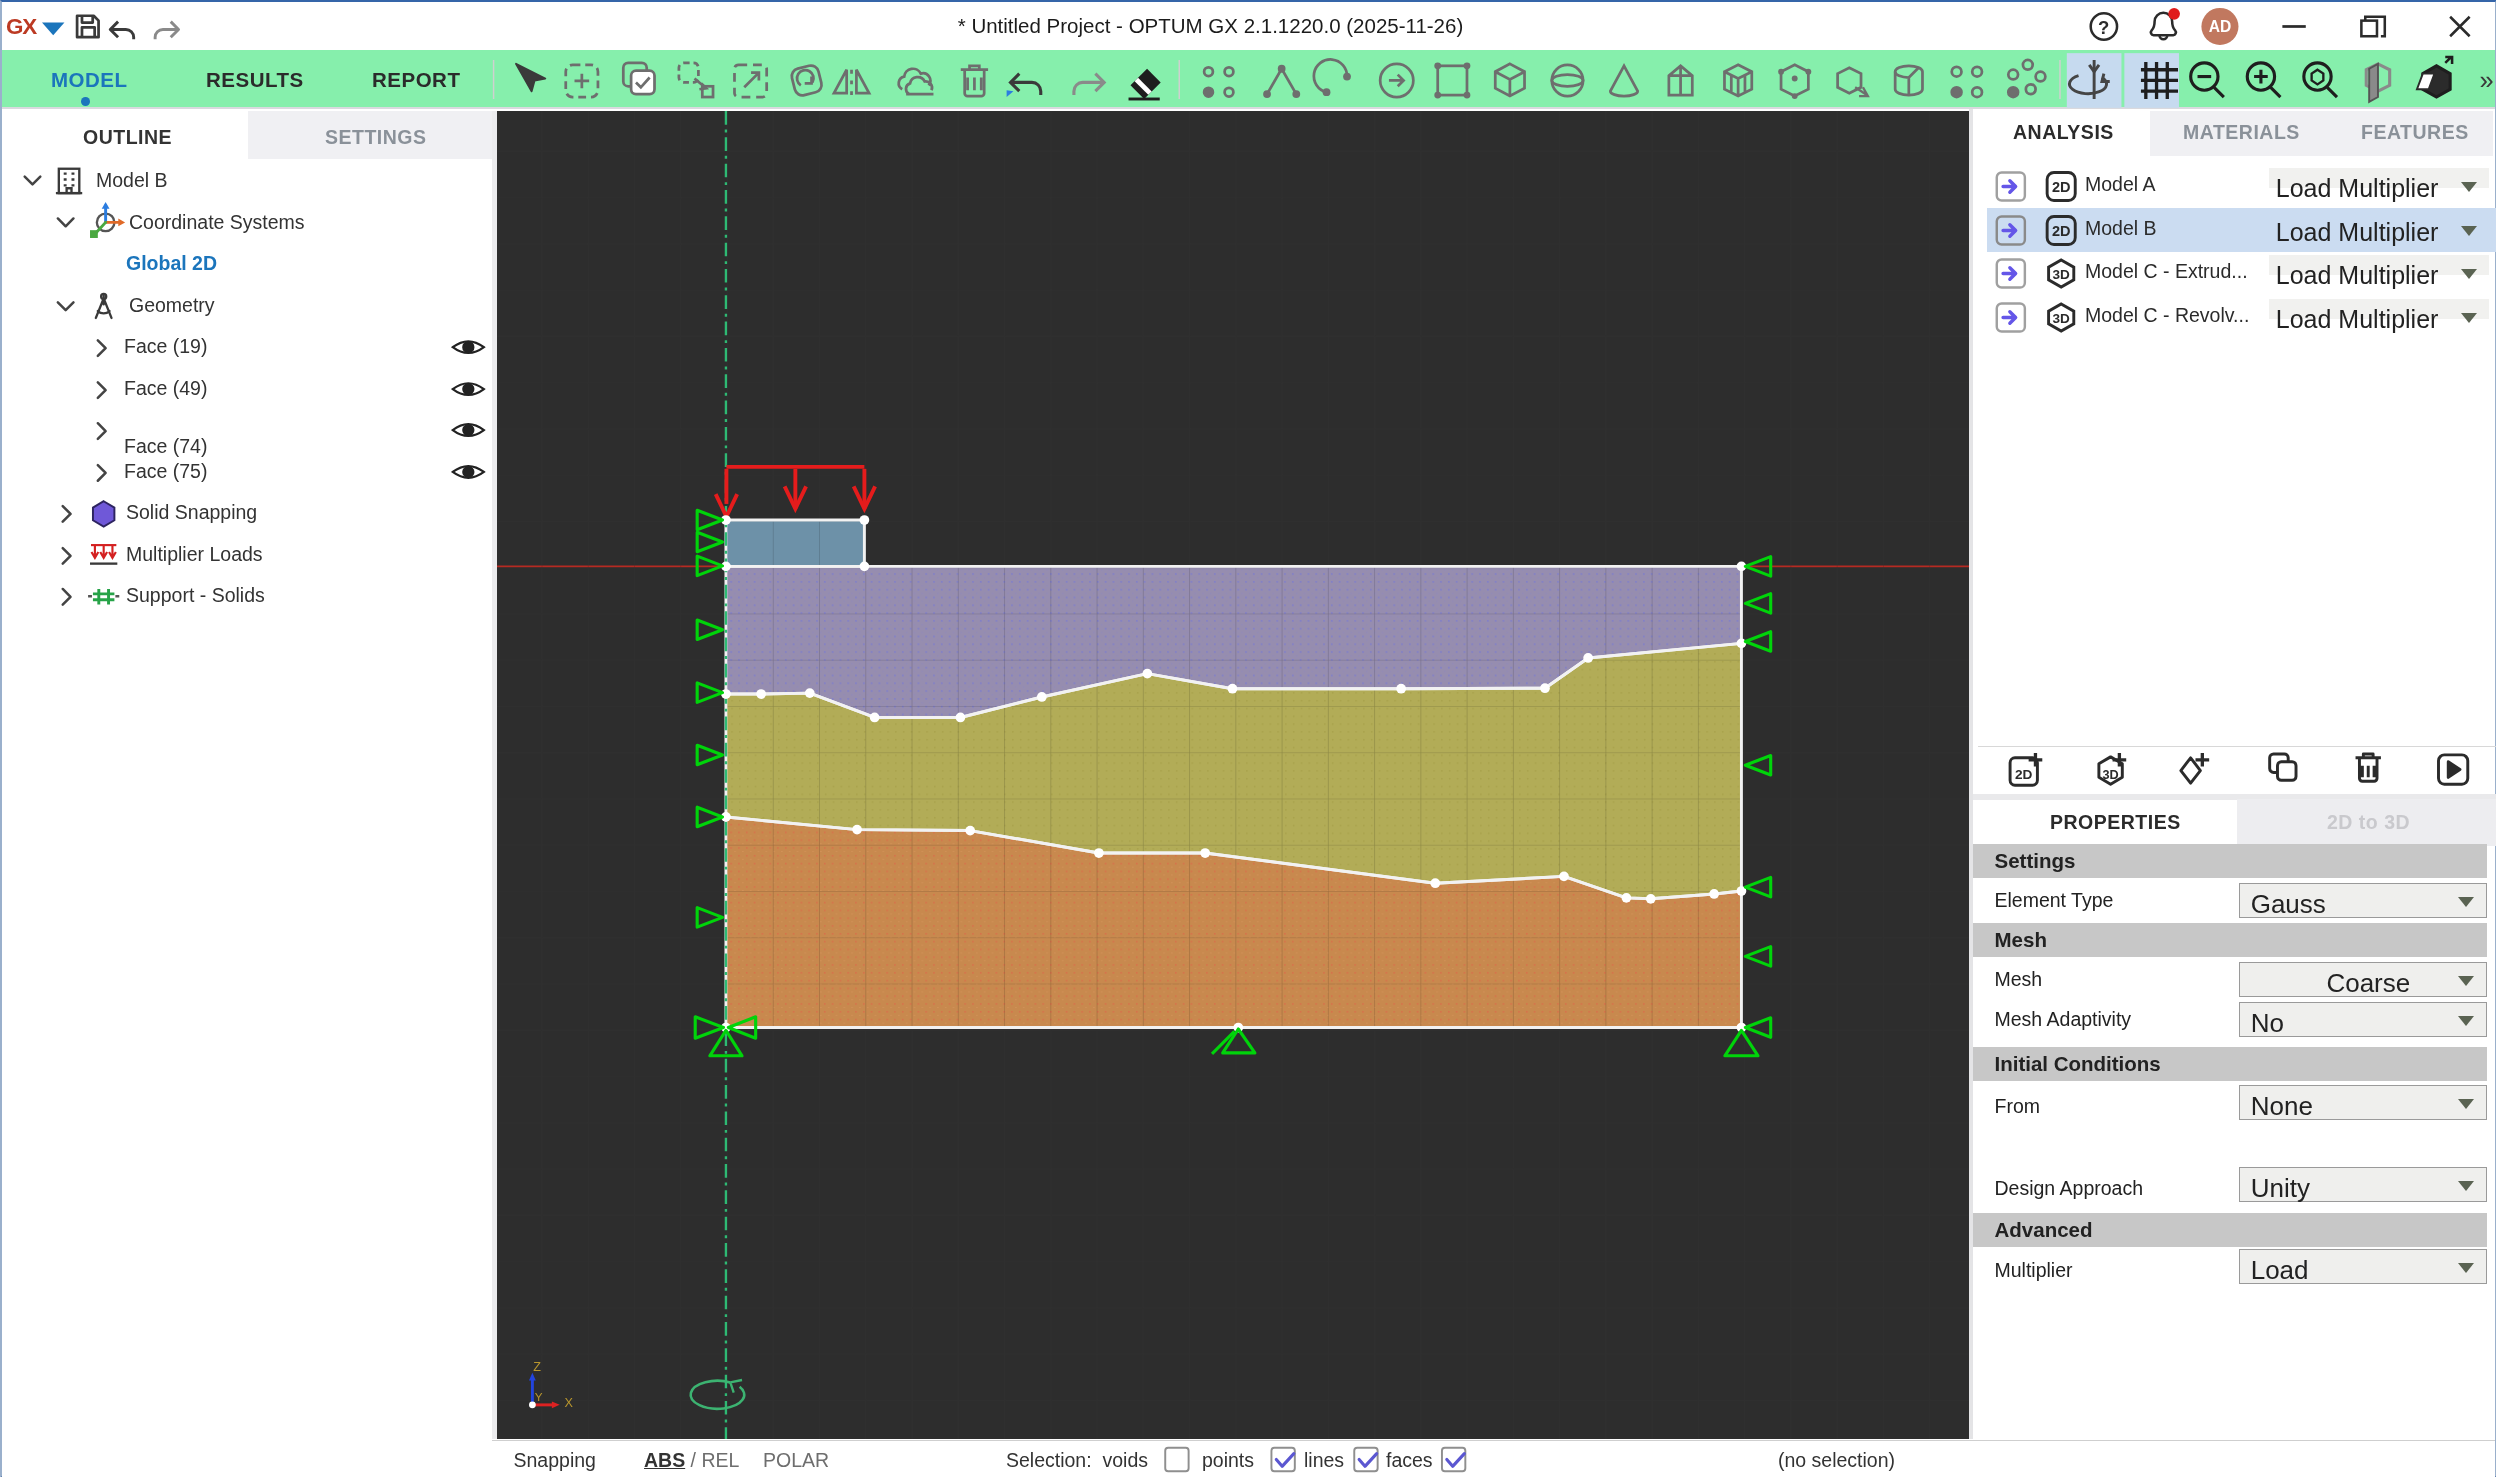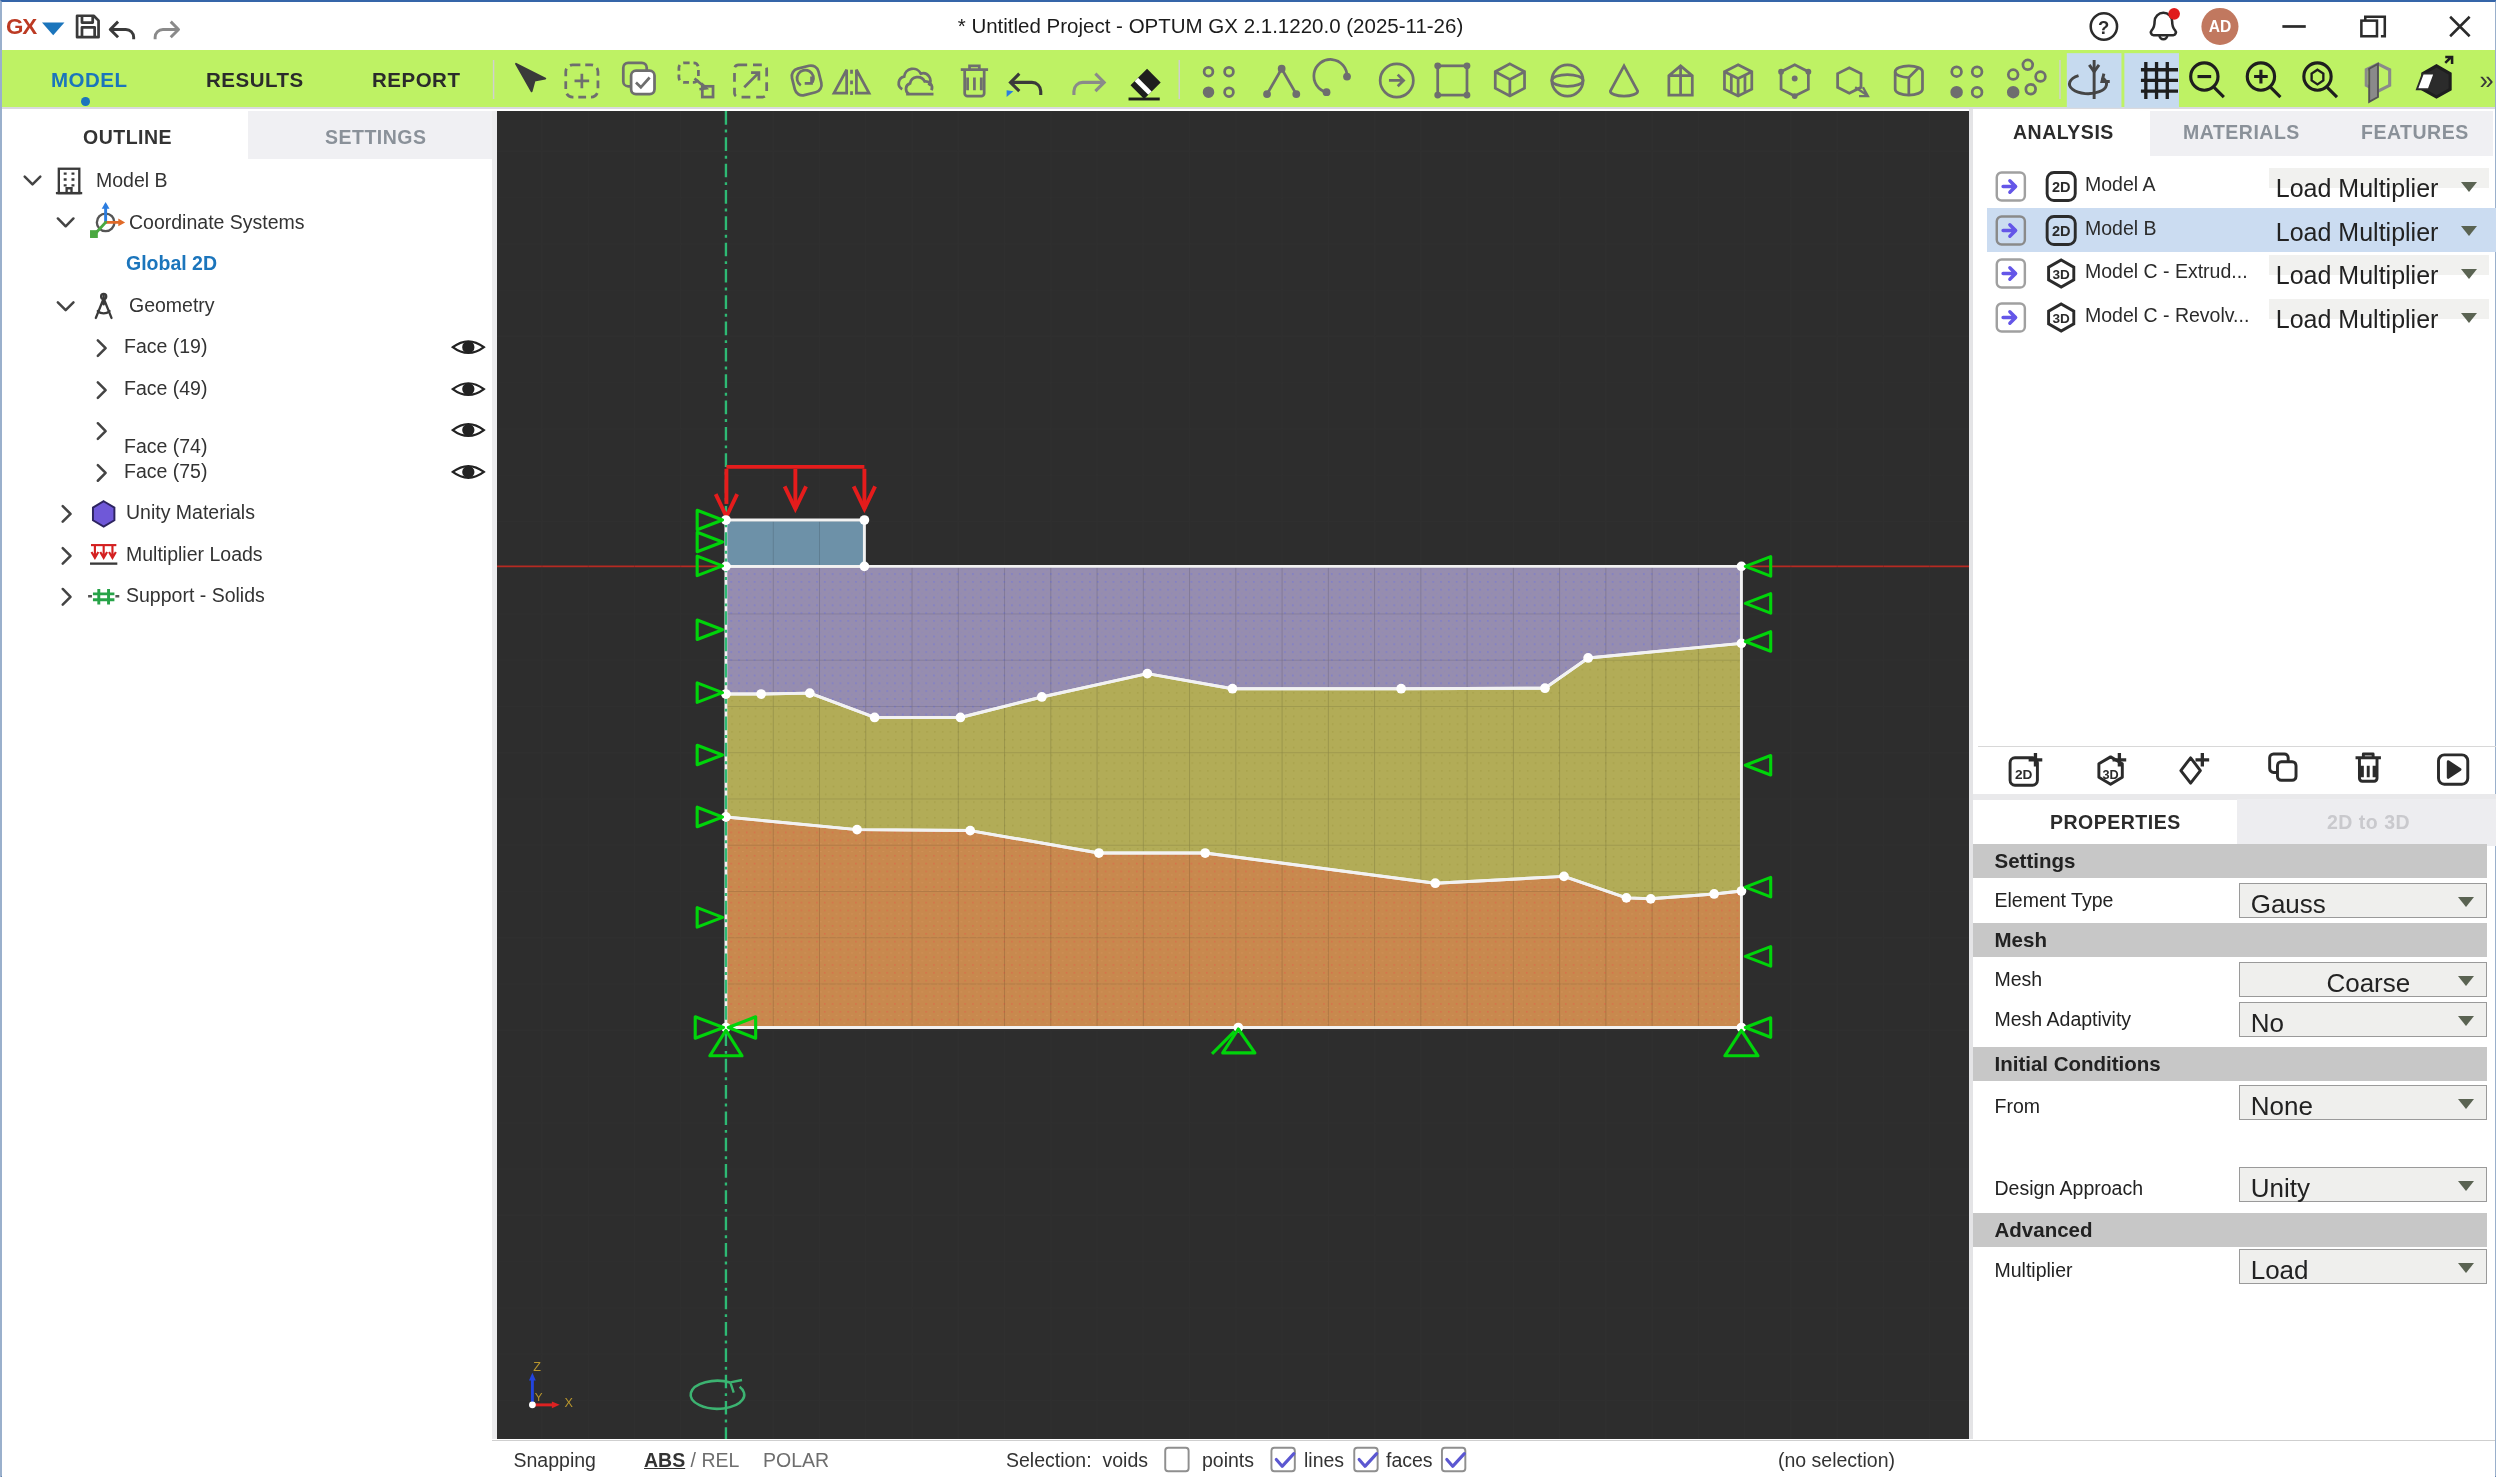--- a/index.html
+++ b/index.html
@@ -7,21 +7,21 @@
   font-family:"Liberation Sans", sans-serif; }
 #win { position:absolute; left:0; top:0; width:2497px; height:1478px;
   border-top:2px solid #3565a9; border-left:2px solid #9ab0cc; border-right:2px solid #9ab0cc;
   border-bottom:2.9px solid #2c5797; background:#fff; }
 .abs { position:absolute; }
 
 #title { position:absolute; left:0; top:0; width:2493px; height:48px; background:#fff; }
 #titletext { position:absolute; left:0; top:11.7px; width:2417px; text-align:center;
   font-size:20.5px; color:#1b1b1b; }
 
-#menurow { position:absolute; left:0; top:48px; width:2493px; height:59px; background:#bef264;
+#menurow { position:absolute; left:0; top:48px; width:2493px; height:59px; background:#86efac;
   border-bottom:2px solid #d9d9de; }
 .mtab { position:absolute; top:17.6px; font-size:20.5px; font-weight:bold; color:#2b2b2b; letter-spacing:0.5px;}
 
 #lpanel { position:absolute; left:0; top:107px; width:490px; height:1368px; background:#fff; }
 #lset { position:absolute; left:246px; top:2px; width:244px; height:48px; background:#f0f0f3; }
 .treetext { position:absolute; font-size:19.5px; color:#333; white-space:nowrap; }
 
 #canvas { position:absolute; left:490px; top:109px; width:1478px; height:1328px; background:#2d2d2d; }
 
 #status { position:absolute; left:490px; top:1438px; width:2003px; height:38px; background:#fff;
@@ -289,21 +289,21 @@
       <path d="M88 499.5 h4 M116 499.5 h4" stroke="#555" stroke-width="2.4"></path>
     </svg>
     <div class="treetext" style="left:94px;top:60px;">Model B</div>
     <div class="treetext" style="left:127px;top:102px;">Coordinate Systems</div>
     <div class="treetext" style="left:124px;top:143px;color:#1b75bc;font-weight:bold;">Global 2D</div>
     <div class="treetext" style="left:127px;top:185px;">Geometry</div>
     <div class="treetext" style="left:122px;top:226px;">Face (19)</div>
     <div class="treetext" style="left:122px;top:268px;">Face (49)</div>
     <div class="treetext" style="left:122px;top:326px;">Face (74)</div>
     <div class="treetext" style="left:122px;top:351px;">Face (75)</div>
-    <div class="treetext" style="left:124px;top:392px;">Unity Materials</div>
+    <div class="treetext" style="left:124px;top:392px;">Solid Snapping</div>
     <div class="treetext" style="left:124px;top:434px;">Multiplier Loads</div>
     <div class="treetext" style="left:124px;top:475px;">Support - Solids</div>
   </div>
 
   <div id="canvas">
     <svg id="csvg" width="1478" height="1328" viewBox="502 112 1515 1362">
       <defs>
         <pattern id="grid" width="47.44" height="47.44" patternUnits="userSpaceOnUse" x="30.5" y="10.6">
           <path d="M0 0 H47.44 M0 0 V47.44" stroke="#3c3c3c" stroke-width="1.2" fill="none"></path>
         </pattern>

